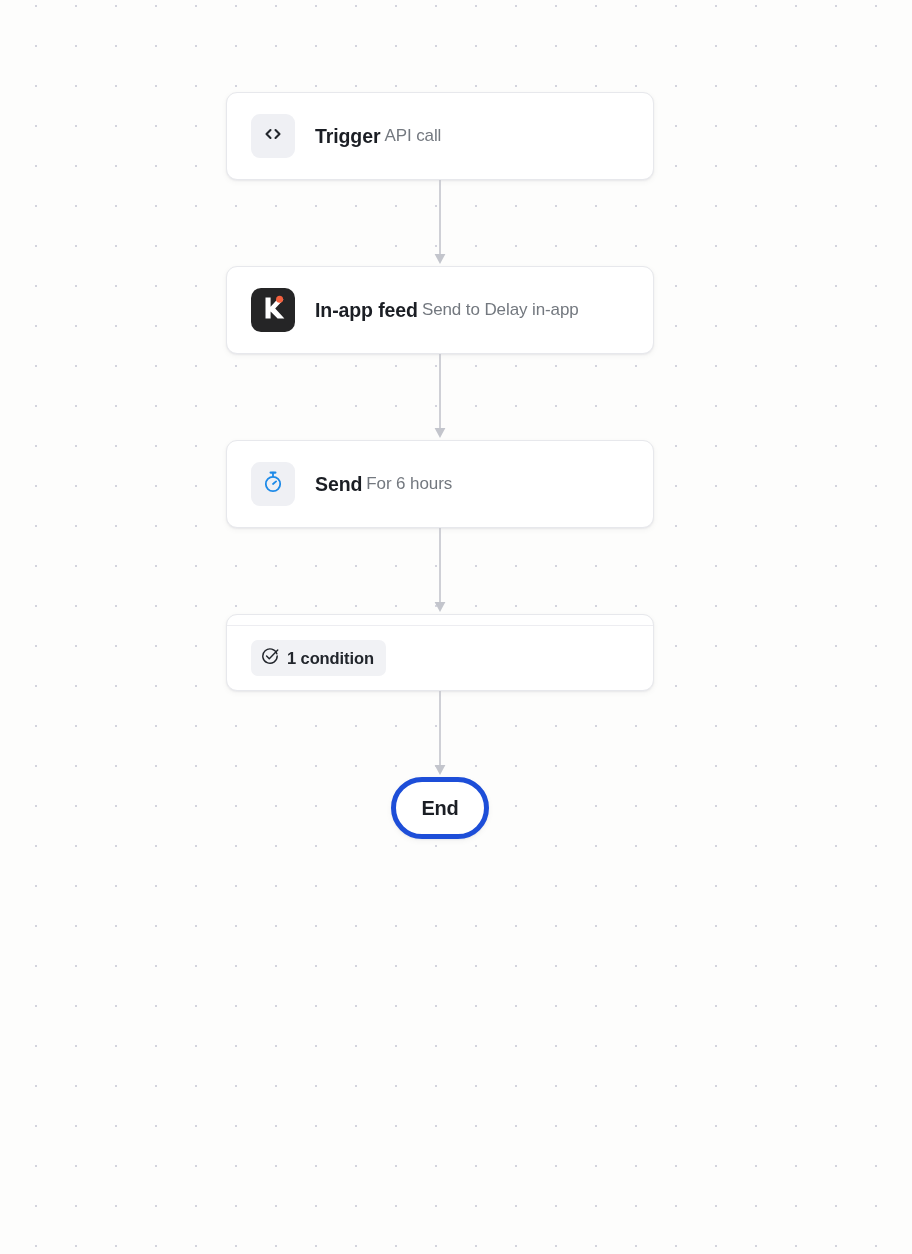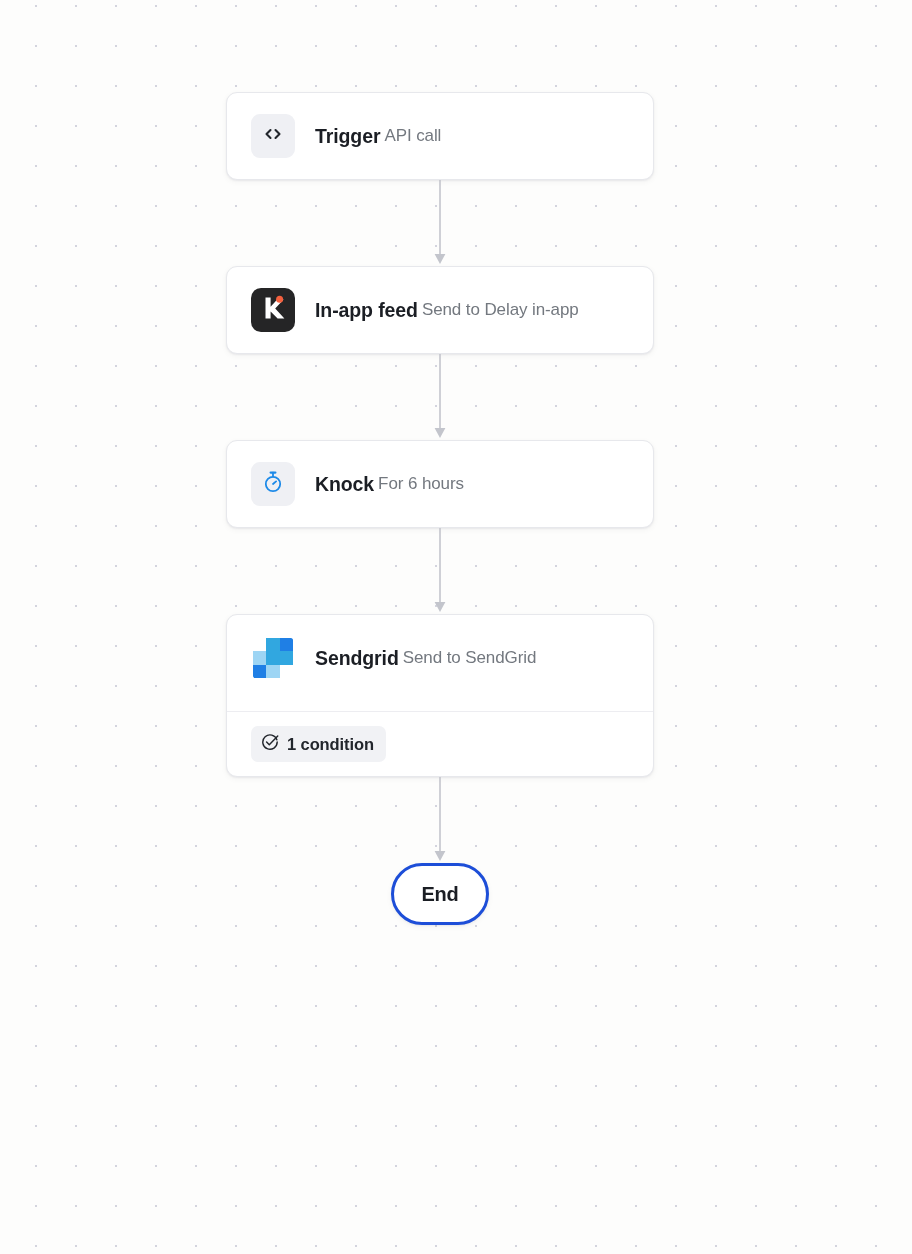--- a/index.html
+++ b/index.html
@@ -125,21 +125,21 @@
   
   .end-wrap {
     display: flex;
     justify-content: center;
   }
   .end-node {
     width: 98px;
     height: 62px;
     border-radius: 31px;
     background: #ffffff;
-    border: 3px solid #1d4ed8;
+    border: 5px solid #1d4ed8;
     box-shadow: 0 1px 2px rgba(22, 25, 37, 0.06), 0 2px 6px rgba(22, 25, 37, 0.045);
     display: flex;
     align-items: center;
     justify-content: center;
     font-size: 20px;
     font-weight: 700;
     color: #1b1e24;
     letter-spacing: -0.2px;
     box-sizing: border-box;
   }
@@ -218,51 +218,34 @@
           <span>
             <svg width="24" height="24" viewBox="0 0 24 24" fill="none" stroke="#1d8ae8" stroke-width="1.8" stroke-linecap="round" stroke-linejoin="round">
               <circle cx="12" cy="14" r="7.2"></circle>
               <line x1="9.6" y1="2.6" x2="14.4" y2="2.6" stroke-width="2.2"></line>
               <line x1="12" y1="2.6" x2="12" y2="6.6"></line>
               <line x1="12" y1="14" x2="15.1" y2="11.4"></line>
             </svg>
           </span>
         </div>
         <div class="card-text">
-          <div class="card-title">Knock</div>
+          <div class="card-title">Send</div>
           <div class="card-sub">For 6 hours</div>
         </div>
       </div>
     </div>
 
     <div class="connector">
       <svg width="16" height="86" viewBox="0 0 16 86">
         <line x1="8" y1="0" x2="8" y2="76" stroke="#c3c5cc" stroke-width="1.6"></line>
         <polygon points="8,84 2.6,74 13.4,74" fill="#c3c5cc"></polygon>
       </svg>
     </div>
 
     <div class="card">
-      <div class="card-main">
-        <div class="icon-box plain">
-          <span class="sendgrid-logo">
-            <i style="left:0px;    top:13.34px; background:#9dd5f4;"></i>
-            <i style="left:13.34px;top:13.34px; background:#31a7e0;"></i>
-            <i style="left:13.34px;top:0px;     background:#31a7e0;"></i>
-            <i style="left:26.68px;top:0px;     background:#1f7fe5;"></i>
-            <i style="left:26.68px;top:13.34px; background:#31a7e0;"></i>
-            <i style="left:13.34px;top:26.68px; background:#9dd5f4;"></i>
-            <i style="left:0px;    top:26.68px; background:#1f7fe5;"></i>
-          </span>
-        </div>
-        <div class="card-text">
-          <div class="card-title">Sendgrid</div>
-          <div class="card-sub">Send to SendGrid</div>
-        </div>
-      </div>
       <div class="card-footer">
         <span class="badge">
           <span>
             <svg width="18" height="18" viewBox="0 0 20 20" fill="none" stroke="#22262c" stroke-width="1.6" stroke-linecap="round" stroke-linejoin="round">
               <path d="M17.6 7.6 A8 8 0 1 0 18 10"></path>
               <polyline points="6.2,10 9.2,13 18.6,3.4"></polyline>
             </svg>
           </span>
           <span>1 condition</span>
         </span>

